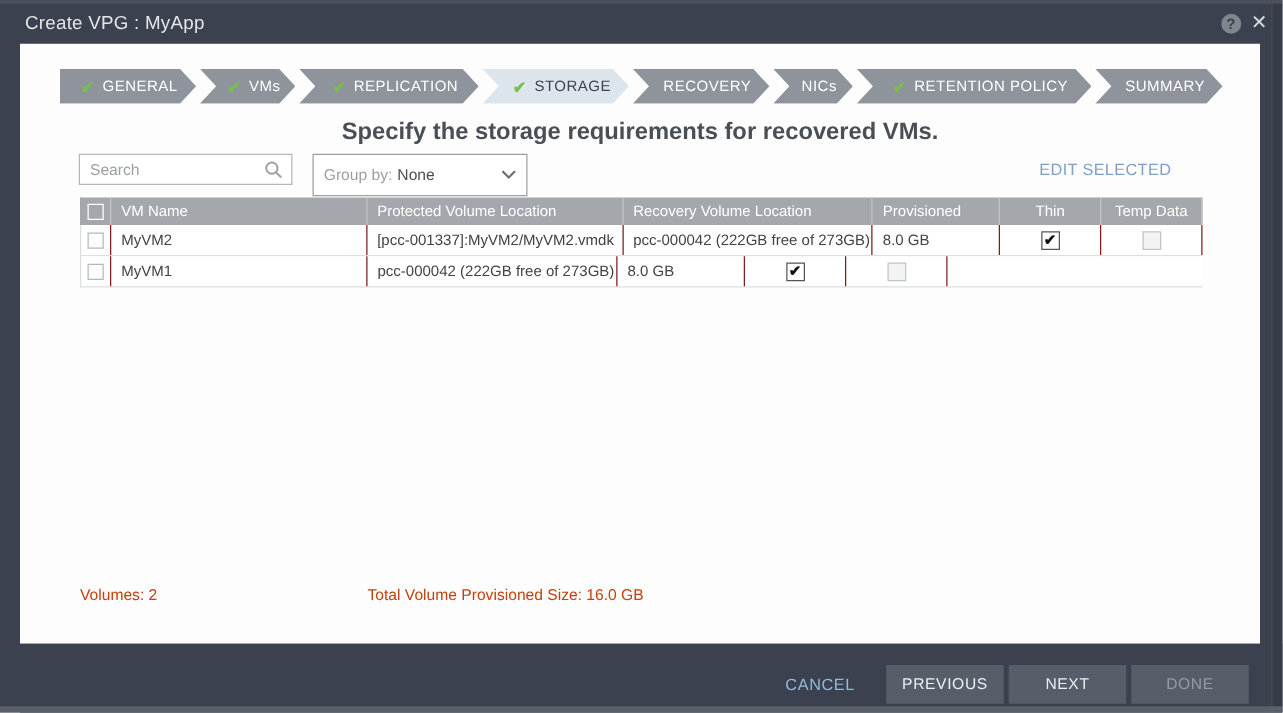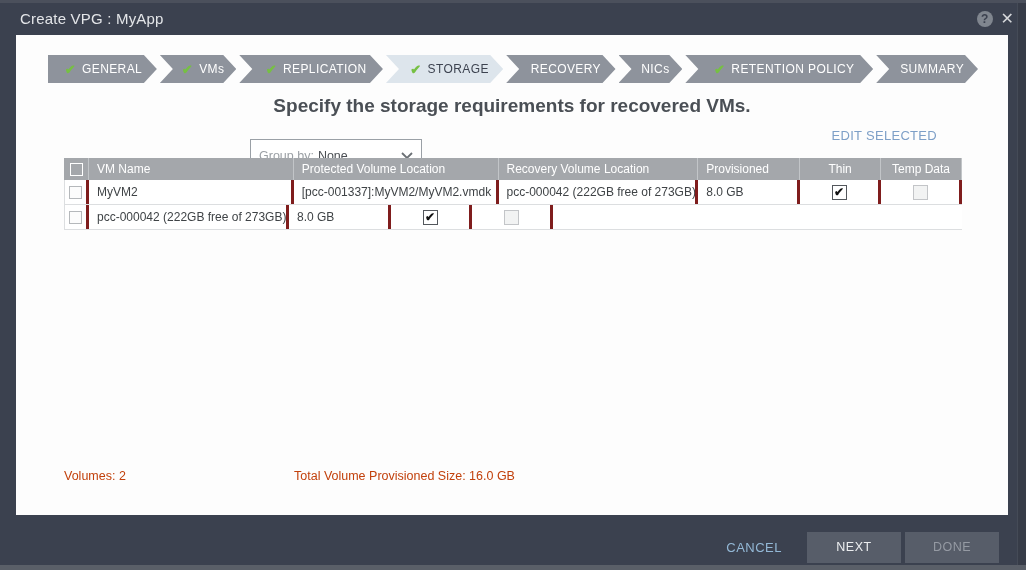--- a/index.html
+++ b/index.html
@@ -46,32 +46,32 @@
     font-size:19px; font-weight:bold; color:#4a4f55; }
 
   
   .toolbar { position:absolute; left:47px; right:46px; top:88px; height:25px; }
   .search-box { position:absolute; left:0; top:0; width:171px; height:25px; border:1px solid #b3b6ba; background:#fff; }
   .search-box input { width:100%; height:100%; border:0; outline:none; padding:0 26px 0 8px;
     font-size:12.5px; color:#4a4e53; font-family:"Liberation Sans", sans-serif; background:transparent; }
   .search-box input::placeholder { color:#9ba0a5; }
   .search-icon { position:absolute; right:6px; top:4px; }
   .groupby { position:absolute; left:187px; top:0; width:172px; height:25px; border:1px solid #9aa0a6;
-    background:#fff; display:flex; align-items:center; padding:16px 8px; cursor:pointer; font-size:12.5px;margin-top:16px; }
+    background:#fff; display:flex; align-items:center; padding:16px 8px; cursor:pointer; font-size:12.5px; }
   .gb-label { color:#9ba0a5; margin-right:4px; }
   .gb-value { color:#4a4e53; }
   .gb-chevron { margin-left:auto; }
   .edit-selected { position:absolute; right:25px; top:5px; font-size:13px; color:#7d9fc7;
     letter-spacing:.3px; text-decoration:none; cursor:pointer; }
 
   
   .vtable { position:absolute; left:48px; top:123px; width:898px; font-size:12px; }
   .trow { display:flex; background:#fff; border-left:1px solid #dcdee0; border-bottom:1px solid #dcdee0; height:25px; }
   .trow.thead { background:#a4a7ab; color:#fff; height:22px; border-left:1px solid #a4a7ab; border-bottom:none; }
-  .tcell { border-right:3px solid #7f1d1d; display:flex; align-items:center; padding:0 8px;
+  .tcell { border-right:1px solid #7f1d1d; display:flex; align-items:center; padding:0 8px;
     overflow:hidden; white-space:nowrap; color:#3f4346; }
   .thead .tcell { border-right:1px solid #c2c5c8; color:#fff; }
   .col-cb { width:24px; justify-content:center; padding:0; }
   .c0 { width:205px; } .c1 { width:205px; } .c2 { width:200px; } .c3 { width:102px; }
   .c4 { width:81px; justify-content:center; } .c5 { width:81px; justify-content:center; }
 
   .cb { display:inline-block; width:13px; height:13px; border:1px solid #b5b8bb; background:#fcfcfc; cursor:pointer; }
   .thead .cb { border-color:#fff; background:transparent; }
   .cb-big { width:15px; height:15px; border:1px solid #c3c5c8; background:#f2f3f3; cursor:pointer;
     display:flex; align-items:center; justify-content:center; font-size:12px; font-weight:bold; color:#111; }
@@ -142,20 +142,27 @@
 
   <div class="step">
 
     <span class="step-label">SUMMARY</span>
   </div>
 </div>
 
   <div class="subtitle">Specify the storage requirements for recovered VMs.</div>
 
   <div class="toolbar">
+    <div class="search-box">
+      <input type="text" placeholder="Search" style="">
+      <svg class="search-icon" width="16" height="16" viewBox="0 0 16 16">
+        <circle cx="6.5" cy="6.5" r="4.5" fill="none" stroke="#9aa0a5" stroke-width="1.5"></circle>
+        <line x1="10" y1="10" x2="14" y2="14" stroke="#9aa0a5" stroke-width="1.5"></line>
+      </svg>
+    </div>
     <div class="groupby">
       <span class="gb-label">Group by:</span>
       <span class="gb-value">None</span>
       <svg class="gb-chevron" width="12" height="8" viewBox="0 0 12 8">
         <path d="M1 1 L6 6 L11 1" fill="none" stroke="#6b7075" stroke-width="1.8"></path>
       </svg>
     </div>
     <a class="edit-selected">EDIT SELECTED</a>
   </div>
 
@@ -185,38 +192,40 @@
     </div>
     <div class="tcell c5">
       <span class="cb-big temp-cb"></span>
     </div>
   </div>
 
   <div class="trow">
     <div class="tcell col-cb">
       <span class="cb"></span>
     </div>
+    <div class="tcell c0">MyVM1</div>
     <div class="tcell c2">pcc-000042 (222GB free of 273GB)</div>
     <div class="tcell c3">8.0 GB</div>
     <div class="tcell c4">
       <span class="cb-big thin-cb checked">✔</span>
     </div>
     <div class="tcell c5">
       <span class="cb-big temp-cb"></span>
     </div>
   </div>
 </div>
 
   <div class="summary-row">
     <span class="vols">Volumes: 2</span>
     <span class="total">Total Volume Provisioned Size: 16.0 GB</span>
   </div>
 
 </div>
 
 <div class="footer">
   <a class="cancel-link">CANCEL</a>
+  <button class="fbtn">PREVIOUS</button>
   <button class="fbtn">NEXT</button>
   <button class="fbtn disabled">DONE</button>
 </div>
 
 <div class="right-strip"></div>
 <div class="bottom-strip"></div>
 
 </body></html>

